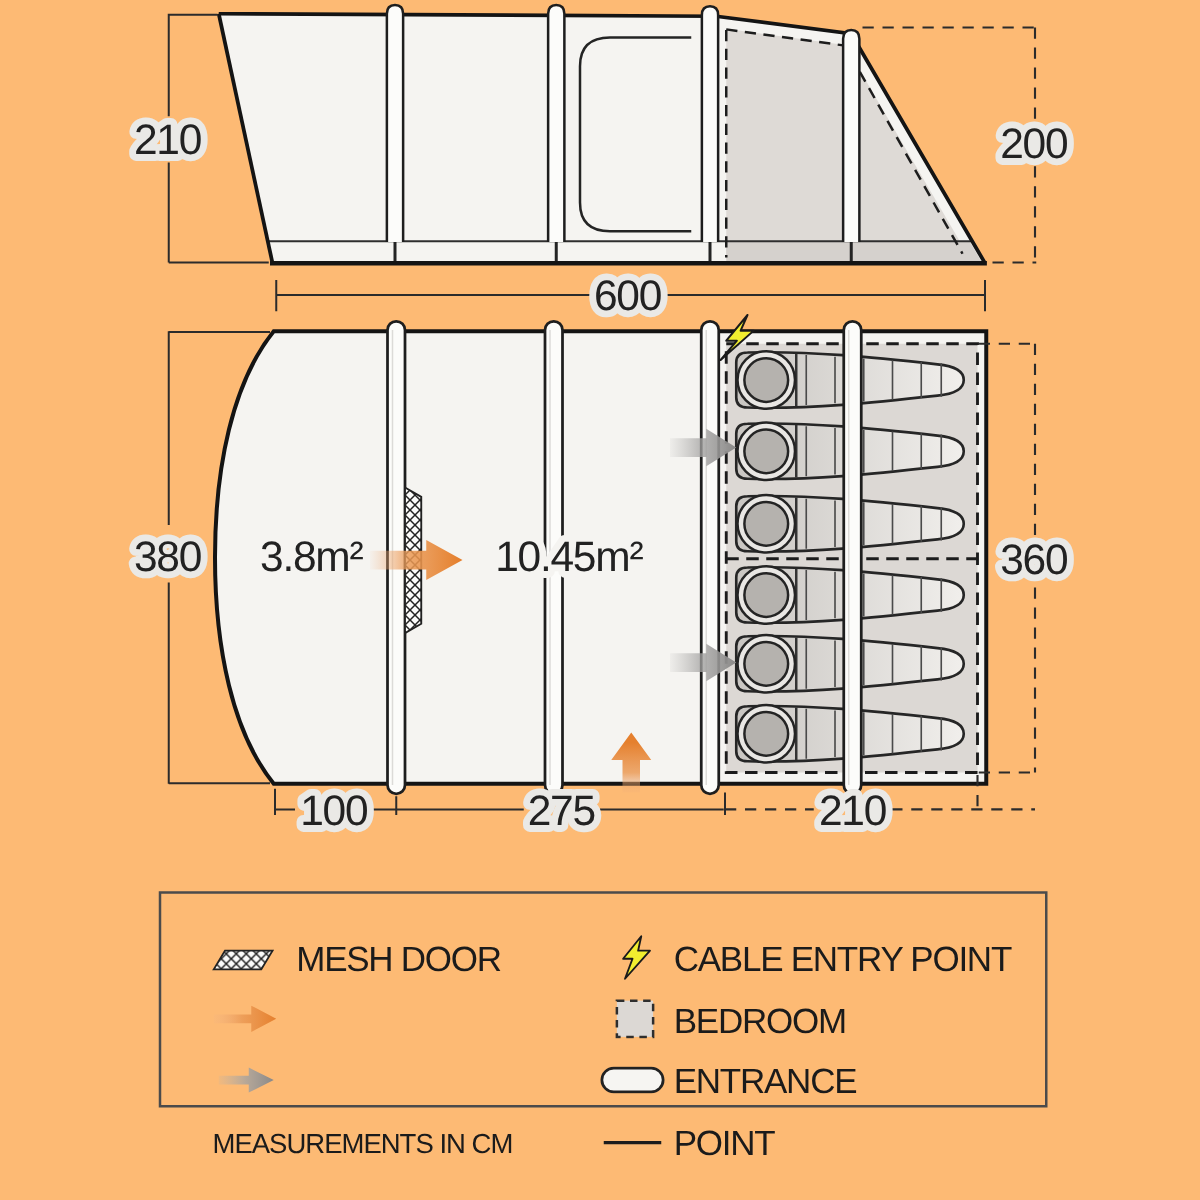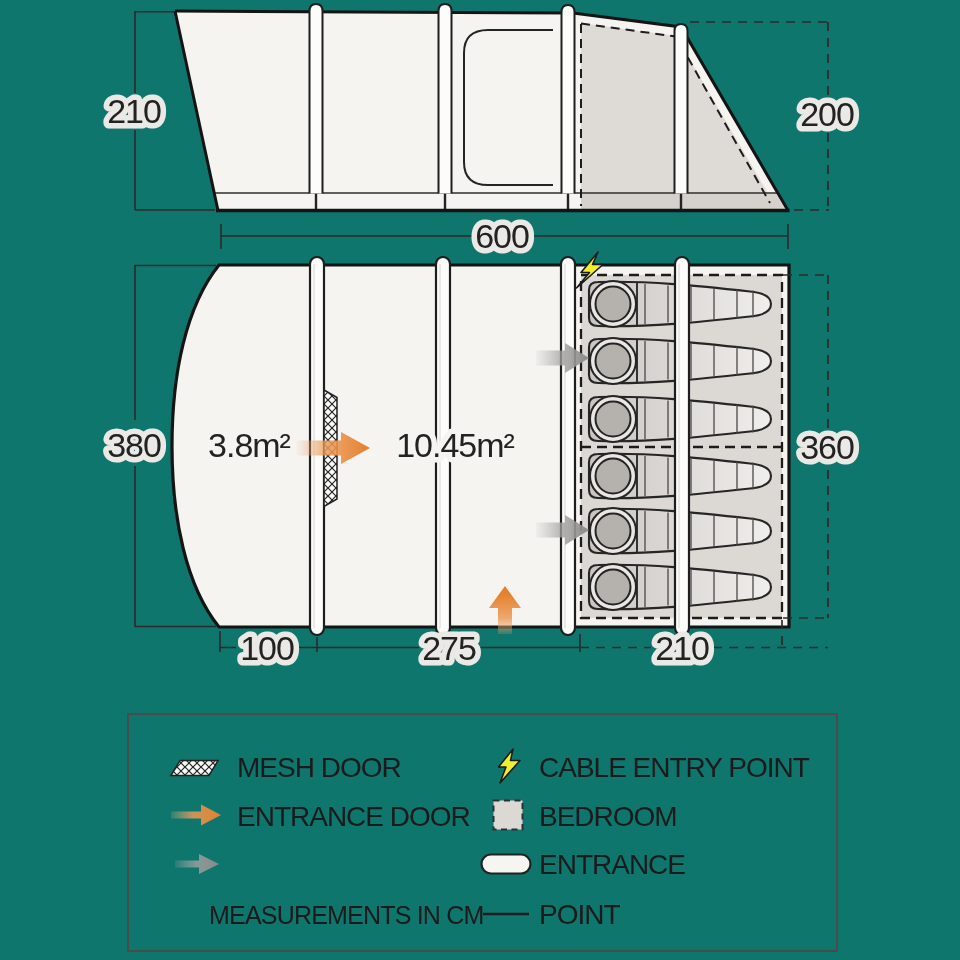--- a/index.html
+++ b/index.html
@@ -1,28 +1,28 @@
 <!DOCTYPE html>
 <html><head>
 <meta charset="utf-8">
 <style>
   html,body{margin:0;padding:0;background:#eae9e6;}
-  .page{position:relative;width:960px;height:960px;background:#0f766e;overflow:hidden;
+  .page{position:relative;width:960px;height:960px;background:#fdba74;overflow:hidden;
         font-family:"Liberation Sans","DejaVu Sans",sans-serif;}
   svg{display:block;}
   svg text{font-family:"Liberation Sans","DejaVu Sans",sans-serif;}
   .dim{font-size:34px;fill:#222;text-anchor:middle;letter-spacing:-1px;
        paint-order:stroke;stroke:#eae9e6;stroke-width:11px;stroke-linejoin:round;}
   .area{stroke:#f5f4f1;}
-  .legend{position:absolute;left:127px;top:713px;width:711px;height:239px;
+  .legend{position:absolute;left:127px;top:713px;width:711px;height:173px;
           border:2px solid #4b4b4b;box-sizing:border-box;}
   .leg-label{position:absolute;font-size:28px;letter-spacing:-1px;color:#1b1b1b;
              white-space:nowrap;line-height:30px;}
-  .leg-note{position:absolute;font-size:25px;letter-spacing:-0.8px;color:#1b1b1b;
-            white-space:nowrap;line-height:24px;margin-left:39px;}
+  .leg-note{position:absolute;font-size:22px;letter-spacing:-0.8px;color:#1b1b1b;
+            white-space:nowrap;line-height:24px;}
   .leg-icon{position:absolute;}
 </style>
 </head>
 <body>
 
 <div class="page">
 
 <svg width="960" height="712" viewBox="0 0 960 712">
   <defs>
     <pattern id="meshF" width="8" height="8" patternUnits="userSpaceOnUse">
@@ -152,21 +152,20 @@
   <svg class="leg-icon" style="left:41px;top:86px" width="52" height="28" viewBox="0 0 52 28">
     <defs>
       <linearGradient id="gOrL" x1="0" y1="0" x2="1" y2="0">
         <stop offset="0" stop-color="#efb285" stop-opacity="0.15"></stop>
         <stop offset="0.45" stop-color="#eb9a55" stop-opacity="0.85"></stop>
         <stop offset="1" stop-color="#e5802e" stop-opacity="1"></stop>
       </linearGradient>
     </defs>
     <path d="M1,10.5 H31 V3.5 L51,14 L31,24.5 V17.5 H1 Z" fill="url(#gOrL)"></path>
   </svg>
-  <div class="leg-label" style="left:108px;top:87px">ENTRANCE DOOR</div>
 
   <svg class="leg-icon" style="left:45px;top:136px" width="46" height="26" viewBox="0 0 46 26">
     <defs>
       <linearGradient id="gGrL" x1="0" y1="0" x2="1" y2="0">
         <stop offset="0" stop-color="#b2b1b0" stop-opacity="0.15"></stop>
         <stop offset="0.5" stop-color="#a3a2a1" stop-opacity="0.8"></stop>
         <stop offset="1" stop-color="#8a8988" stop-opacity="1"></stop>
       </linearGradient>
     </defs>
     <path d="M1,9.5 H25 V3 L45,13 L25,23 V16.5 H1 Z" fill="url(#gGrL)"></path>

